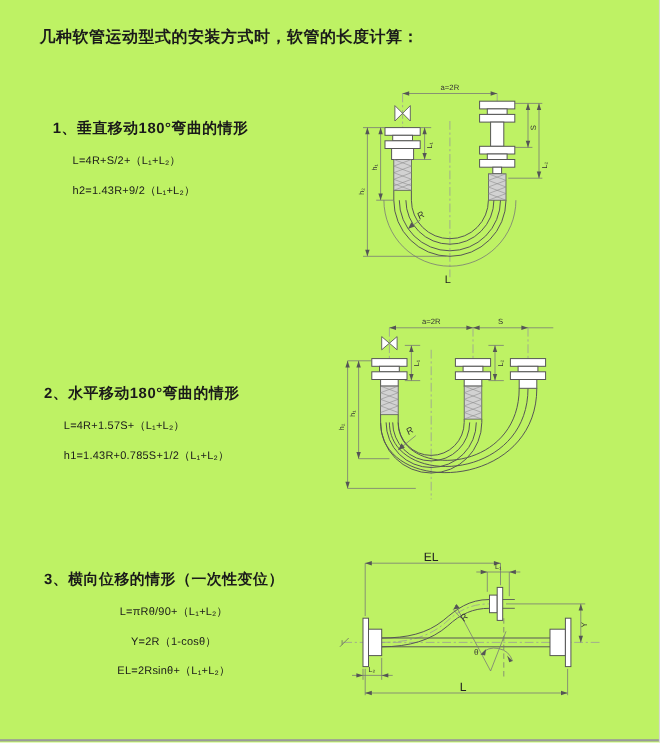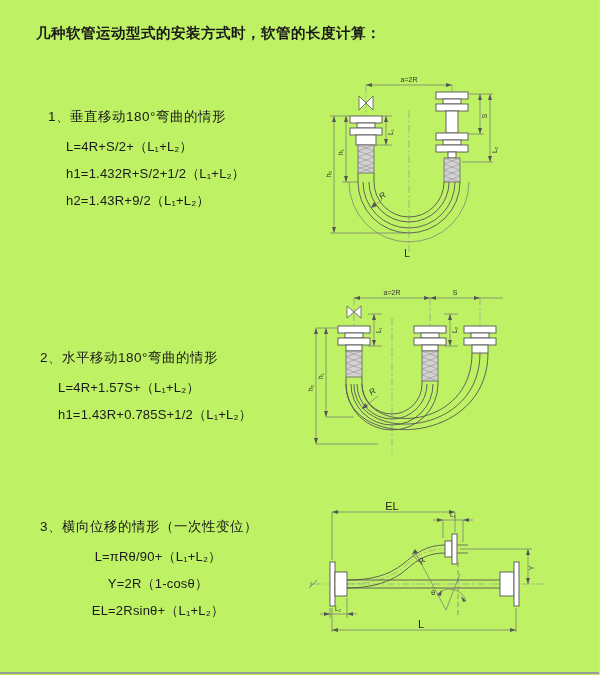--- a/index.html
+++ b/index.html
@@ -1,39 +1,38 @@
 <!DOCTYPE html>
 <html><head>
 <meta charset="utf-8">
 <style>
   html,body{margin:0;padding:0;background:#fff;}
   #page{position:relative;width:600px;height:675px;background:#bef264;overflow:hidden;
         font-family:"Liberation Sans", sans-serif;color:#1a1a1a;}
   .title{position:absolute;left:36px;top:24px;font-size:14.5px;font-weight:600;letter-spacing:0.5px;}
   .section{position:absolute;}
-  .sec-heading{font-size:13.5px;font-weight:400;margin:0 0 7px 0;letter-spacing:0.5px;}
+  .sec-heading{font-size:13.5px;font-weight:700;margin:0 0 7px 0;letter-spacing:0.5px;}
   .formulas{margin-left:18px;}
-  .formula{font-size:13px;line-height:27px;letter-spacing:0.2px;white-space:pre;}
+  .formula{font-size:10px;line-height:27px;letter-spacing:0.2px;white-space:pre;}
   svg{position:absolute;}
   svg text{font-family:"Liberation Sans", sans-serif;}
   .edge-bottom{position:absolute;left:0;right:0;bottom:1px;height:2px;background:#9a9a9a;}
   .edge-right{position:absolute;top:0;bottom:0;right:0;width:1px;background:#d6d6d6;}
 </style>
 </head>
 <body>
 
 <div id="page">
 
   <div class="title">几种软管运动型式的安装方式时，软管的长度计算：</div>
 
   <div class="section" style="left:48px;top:108px;">
     <div class="sec-heading">1、垂直移动180°弯曲的情形</div>
     <div class="formulas">
       <div class="formula">L=4R+S/2+（L₁+L₂）</div>
-      <div class="formula">h1=1.432R+S/2+1/2（L₁+L₂）</div>
       <div class="formula">h2=1.43R+9/2（L₁+L₂）</div>
     </div>
   </div>
 
   <div class="section" style="left:40px;top:304px;margin-top:45px;">
     <div class="sec-heading">2、水平移动180°弯曲的情形</div>
     <div class="formulas">
       <div class="formula">L=4R+1.57S+（L₁+L₂）</div>
       <div class="formula">h1=1.43R+0.785S+1/2（L₁+L₂）</div>
     </div>

